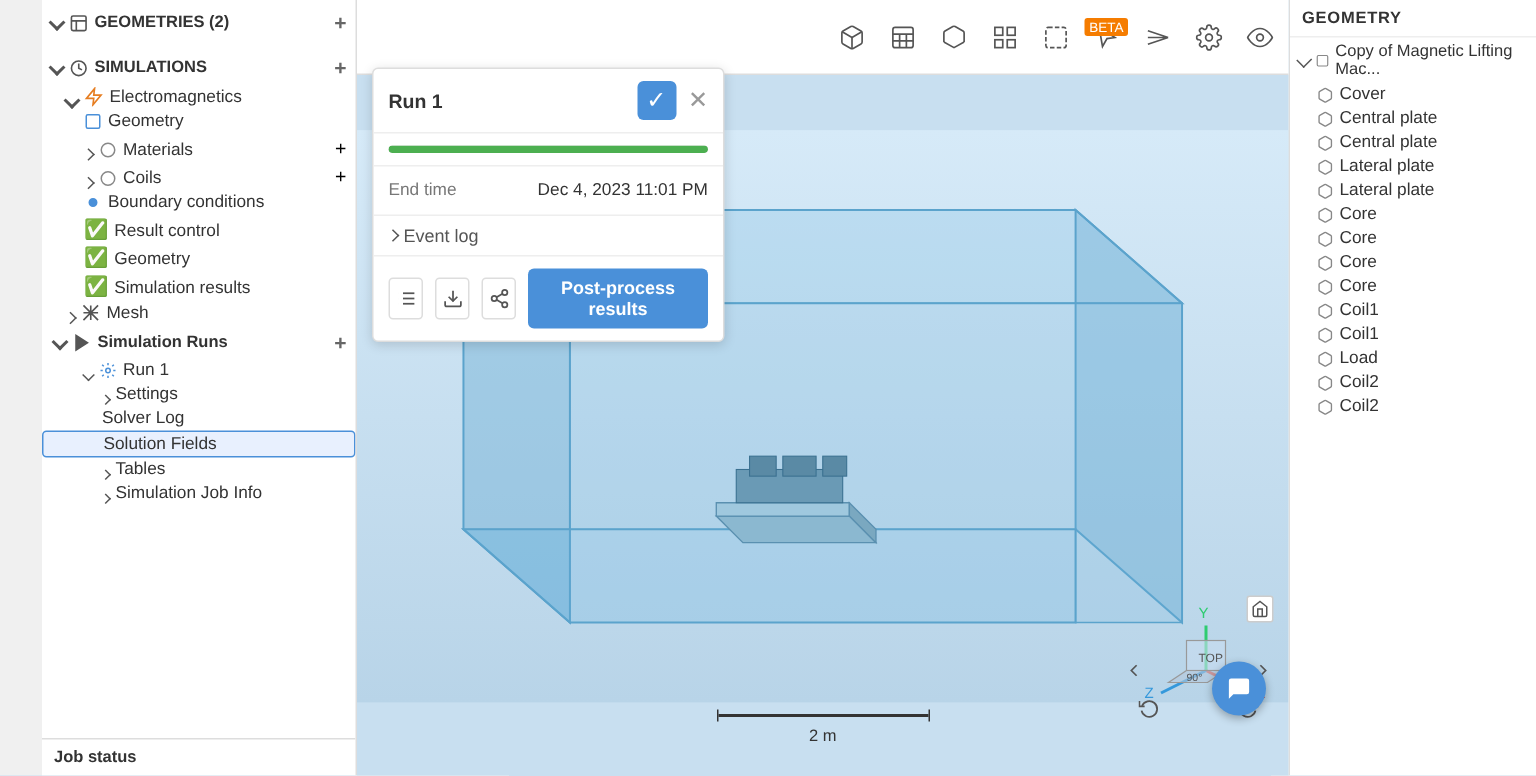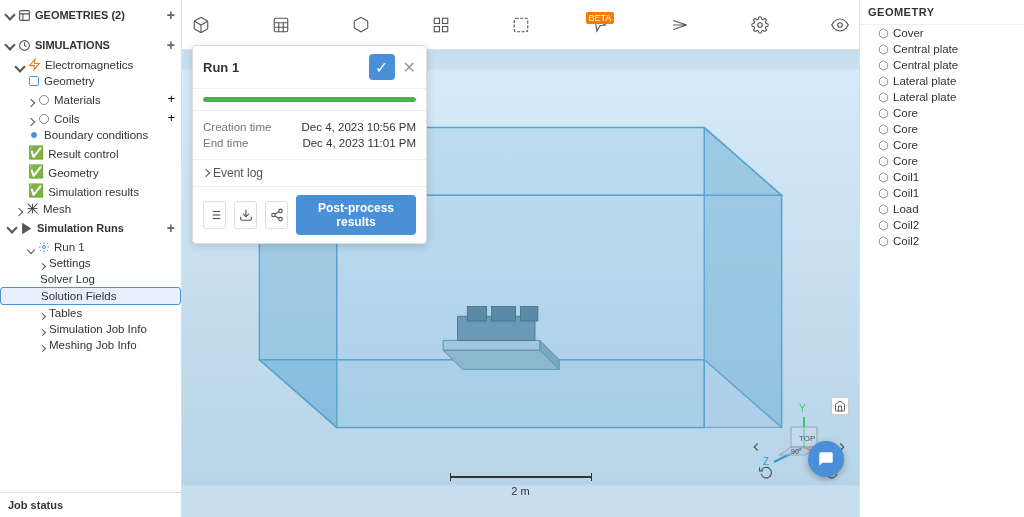--- a/index.html
+++ b/index.html
@@ -1,38 +1,38 @@
 <!DOCTYPE html>
 <html><head>
   <meta charset="utf-8">
   <style>
     * { box-sizing: border-box; margin: 0; padding: 0; }
     body { font-family: -apple-system, BlinkMacSystemFont, 'Segoe UI', sans-serif; font-size: 12px; background: #f0f0f0; display: flex; width: 1024px; height: 517px; overflow: hidden; }
 
     
-    .sidebar { width: 182px; background: #fff; border-right: 1px solid #ddd; display: flex; flex-direction: column; flex-shrink: 0; overflow-y: auto; }
+    .sidebar { width: 210px; background: #fff; border-right: 1px solid #ddd; display: flex; flex-direction: column; flex-shrink: 0; overflow-y: auto; margin-left: 28px; }
     .sidebar-section { padding: 4px 0; }
     .sidebar-item { display: flex; align-items: flex-end; padding: 2px 6px; cursor: pointer; gap: 4px; white-space: nowrap; }
     .sidebar-item.selected { background: #e8f0fe; border: 1px solid #4a90d9; border-radius: 3px; }
     .sidebar-group-header { display: flex; align-items: center; padding: 3px 6px; font-weight: 600; font-size: 11px; color: #333; gap: 4px; }
     .sidebar-group-header .plus-btn { margin-left: auto; cursor: pointer; color: #666; font-size: 14px; }
     .indent-1 { padding-left: 16px; }
     .indent-2 { padding-left: 28px; }
     .indent-3 { padding-left: 40px; }
     .sidebar-label { font-size: 11.5px; color: #333; }
     .chevron-down { display: inline-block; width: 8px; height: 8px; border-right: 2px solid #555; border-bottom: 2px solid #555; transform: rotate(45deg); flex-shrink: 0; }
     .chevron-right { display: inline-block; width: 8px; height: 8px; border-right: 2px solid #555; border-bottom: 2px solid #555; transform: rotate(-45deg); flex-shrink: 0; }
     .check-icon { color: #4caf50; font-size: 13px; flex-shrink: 0; }
     .status-bar { padding: 6px 8px; border-top: 1px solid #ddd; margin-top: auto; font-size: 11px; color: #333; font-weight: 600; }
 
     
     .main-content { flex: 1; display: flex; flex-direction: column; position: relative; background: #c8dff0; }
 
     
-    .toolbar { display: flex; align-items: center; justify-content: space-between; background: #fff; border-bottom: 1px solid #ddd; padding: 4px 8px; gap: 12px; position: absolute; top: 0; left: 0; right: 0; height: 50px; z-index: 10; }
+    .toolbar { display: flex; align-items: center; justify-content: flex-end; background: #fff; border-bottom: 1px solid #ddd; padding: 4px 8px; gap: 12px; position: absolute; top: 0; left: 0; right: 0; height: 50px; z-index: 10; }
     .toolbar-icon { width: 22px; height: 22px; display: flex; align-items: center; justify-content: center; cursor: pointer; color: #555; border-radius: 3px; }
     .toolbar-icon svg { width: 18px; height: 18px; }
     .toolbar-beta { font-size: 9px; color: #fff; background: #f57c00; padding: 1px 3px; border-radius: 2px; position: absolute; top: -2px; right: -3px; }
     .toolbar-icon-wrap { position: relative; }
 
     
     .viewport { position: absolute; top: 38px; left: 0; right: 0; bottom: 0; overflow: hidden; }
     
     
     .scale-bar { position: absolute; bottom: 20px; left: 50%; transform: translateX(-50%); display: flex; flex-direction: column; align-items: center; gap: 2px; }
@@ -195,24 +195,20 @@
     <div class="sidebar-item indent-3">
       <span class="chevron-right" style="width:5px;height:5px;border-width:1.5px;"></span>
       <span class="sidebar-label">Tables</span>
     </div>
 
     <div class="sidebar-item indent-3">
       <span class="chevron-right" style="width:5px;height:5px;border-width:1.5px;"></span>
       <span class="sidebar-label">Simulation Job Info</span>
     </div>
 
-    <div class="sidebar-item indent-3">
-      <span class="chevron-right" style="width:5px;height:5px;border-width:1.5px;"></span>
-      <span class="sidebar-label">Meshing Job Info</span>
-    </div>
   </div>
 
   <div style="flex:1;"></div>
   <div class="status-bar">
     <span>Job status</span>
   </div>
 </div>
 
 <div class="main-content">
 
@@ -381,24 +377,20 @@
       <div class="run-panel-check">✓</div>
       <span class="run-panel-close">✕</span>
     </div>
     <div class="run-status">
       <div class="progress-bar">
         <div class="progress-fill"></div>
       </div>
     </div>
     <div class="run-meta">
       <div class="meta-row">
-        <span class="meta-label">Creation time</span>
-        <span class="meta-value">Dec 4, 2023 10:56 PM</span>
-      </div>
-      <div class="meta-row">
         <span class="meta-label">End time</span>
         <span class="meta-value">Dec 4, 2023 11:01 PM</span>
       </div>
     </div>
     <div class="event-log-row">
       <span class="chevron-right" style="width:6px;height:6px;border-width:1.5px;"></span>
       <span>Event log</span>
     </div>
     <div class="run-panel-actions">
       <div class="action-icon-btn">
@@ -430,20 +422,27 @@
       <button class="post-process-btn">Post-process results</button>
     </div>
   </div>
 </div>
 
 <div class="right-panel">
   <div class="right-panel-header">
     <span>GEOMETRY</span>
   </div>
 
+  <div style="padding: 3px 6px; display:flex; align-items:center; gap:4px;">
+    <span style="display:inline-block;width:8px;height:8px;border-right:1.5px solid #555;border-bottom:1.5px solid #555;transform:rotate(45deg);"></span>
+    <svg width="11" height="11" viewBox="0 0 24 24" fill="none" stroke="#888" stroke-width="2">
+        <rect x="3" y="3" width="18" height="18" rx="2"></rect>
+      </svg>
+    <span style="font-size:11px;color:#333;">Copy of Magnetic Lifting Mac...</span>
+  </div>
 
   <div id="geo-items-container">
   <div style="display: flex; align-items: center; padding: 2px 6px 2px 18px; gap: 4px; cursor: pointer; font-size: 11.5px; color: rgb(51, 51, 51); text-align: center;">
     <svg width="11" height="11" viewBox="0 0 24 24" fill="none" stroke="#888" stroke-width="2">
       <path d="M21 16V8a2 2 0 0 0-1-1.73l-7-4a2 2 0 0 0-2 0l-7 4A2 2 0 0 0 3 8v8a2 2 0 0 0 1 1.73l7 4a2 2 0 0 0 2 0l7-4A2 2 0 0 0 21 16z"></path>
     </svg>
     <span>Cover</span>
   </div>
       <div style="display: flex; align-items: center; padding: 2px 6px 2px 18px; gap: 4px; cursor: pointer; font-size: 11.5px; color: rgb(51, 51, 51);">
     <svg width="11" height="11" viewBox="0 0 24 24" fill="none" stroke="#888" stroke-width="2">

